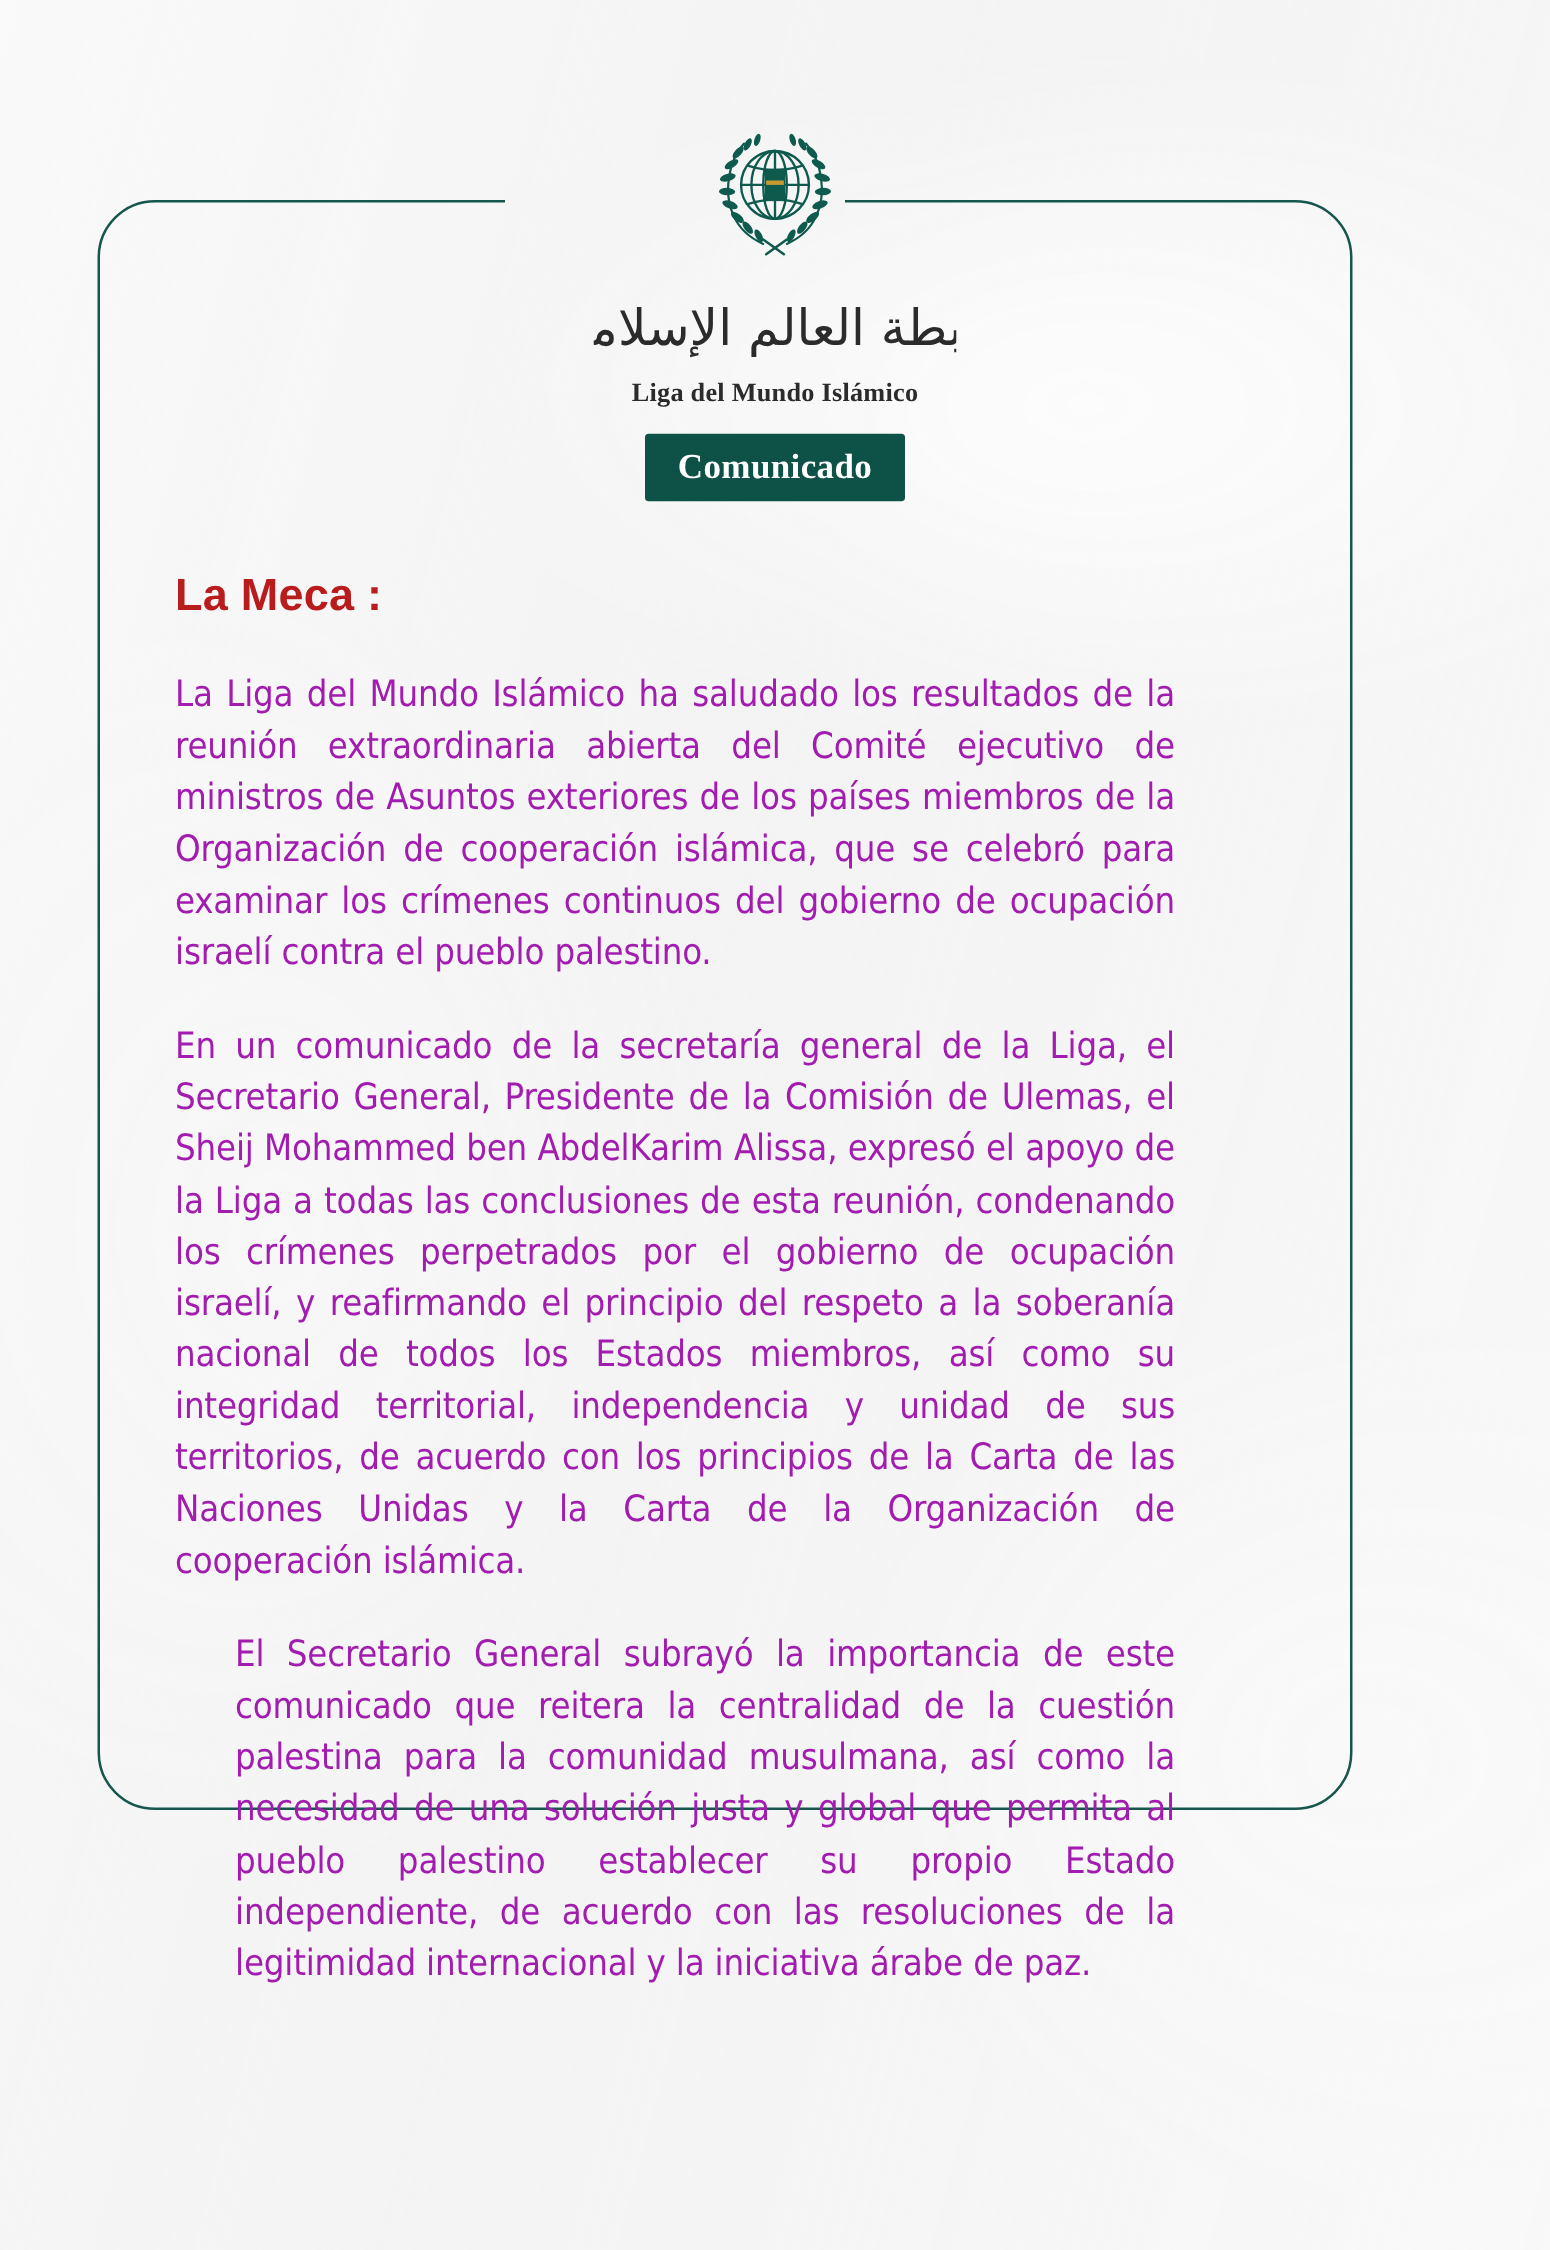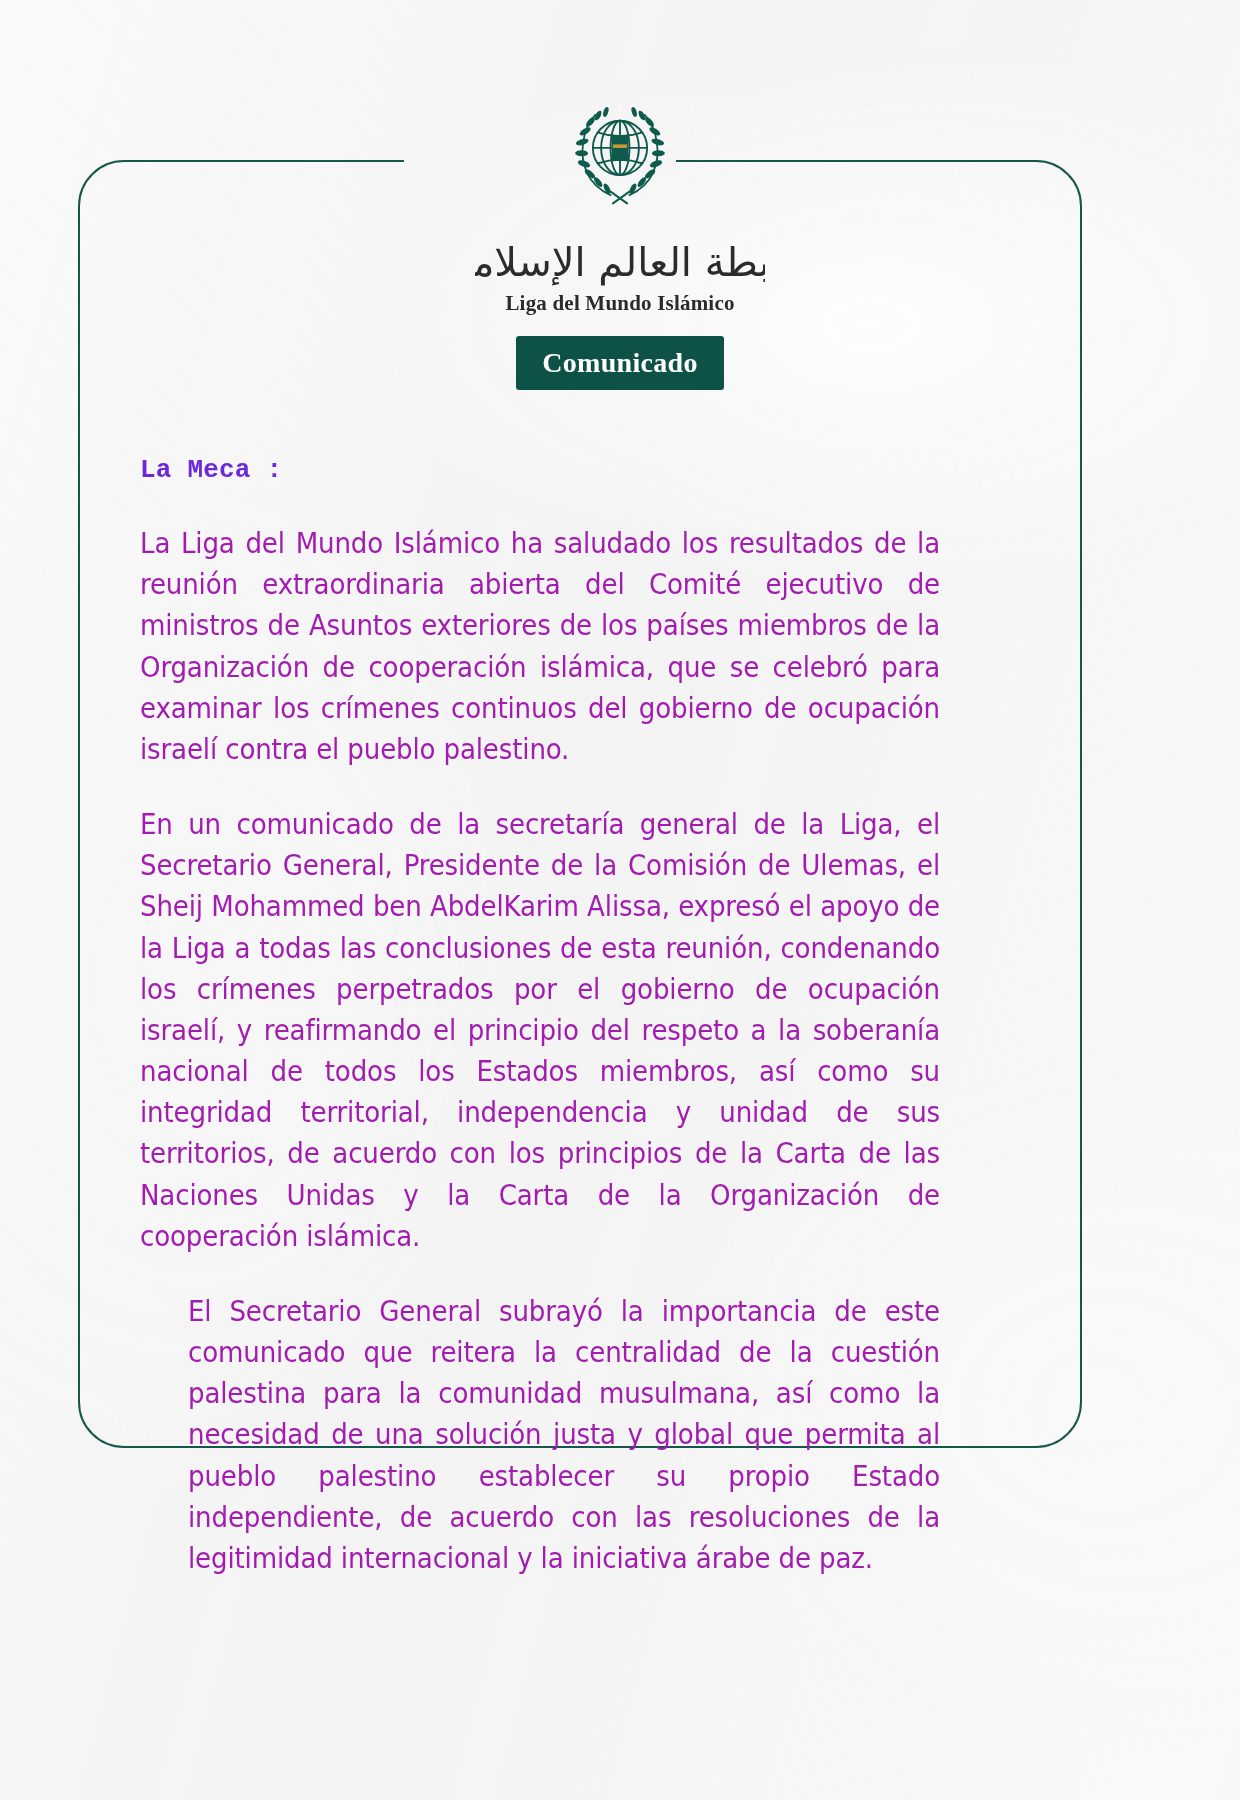--- a/index.html
+++ b/index.html
@@ -77,21 +77,21 @@
   }
 
   .arabic-title {
     margin: 18px auto 0;
     width: 290px;
     height: 58px;
     display: block;
   }
 
   .latin-title {
-    margin-top: 1px;
+    margin-top: 12px;
     font-family: "Liberation Serif", serif;
     font-weight: bold;
     font-size: 21px;
     color: #2b2b2b;
     letter-spacing: 0.2px;
   }
 
   .badge {
     margin: 20px auto 0;
     width: 208px;
@@ -113,24 +113,24 @@
 
   .body-wrap {
     position: absolute;
     left: 140px;
     top: 455px;
     width: 800px;
     z-index: 3;
   }
 
   .city-line {
-    font-family: Liberation Mono, monospace;
+    font-family: Liberation Sans, sans-serif;
     font-weight: bold;
-    font-size: 26px;
-    color: #6d28d9;
+    font-size: 36px;
+    color: #b91c1c;
     margin: 0 0 38px 0;
     letter-spacing: 0.2px;
   }
 
   .para {
     font-family: "DejaVu Sans Condensed", "Liberation Sans Narrow", "Liberation Sans", sans-serif;
     font-stretch: condensed;
     font-size: 29px;
     line-height: 1.42;
     color: #a21caf;

